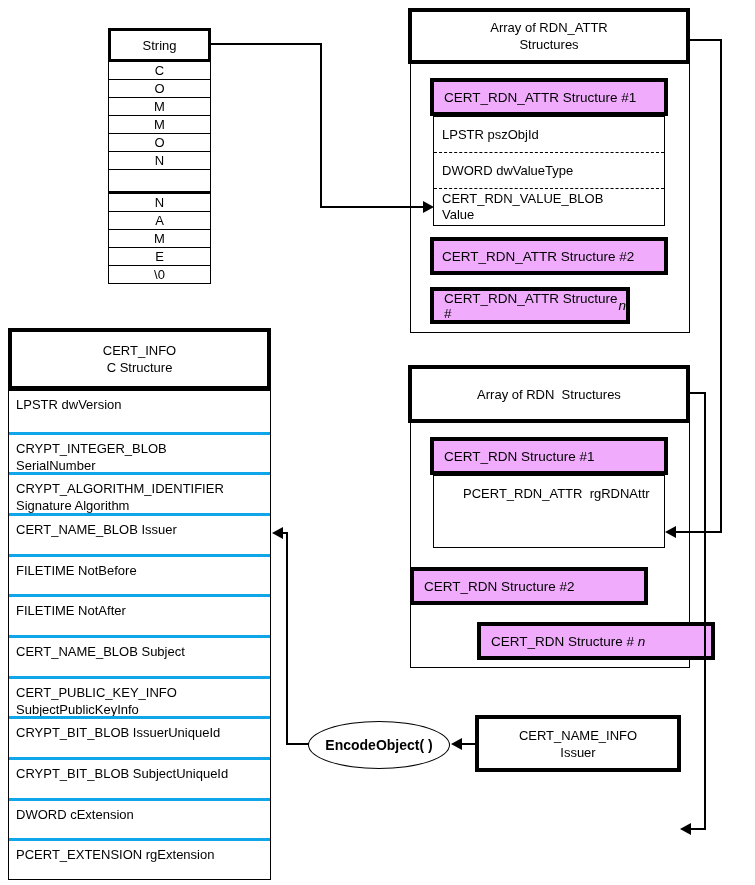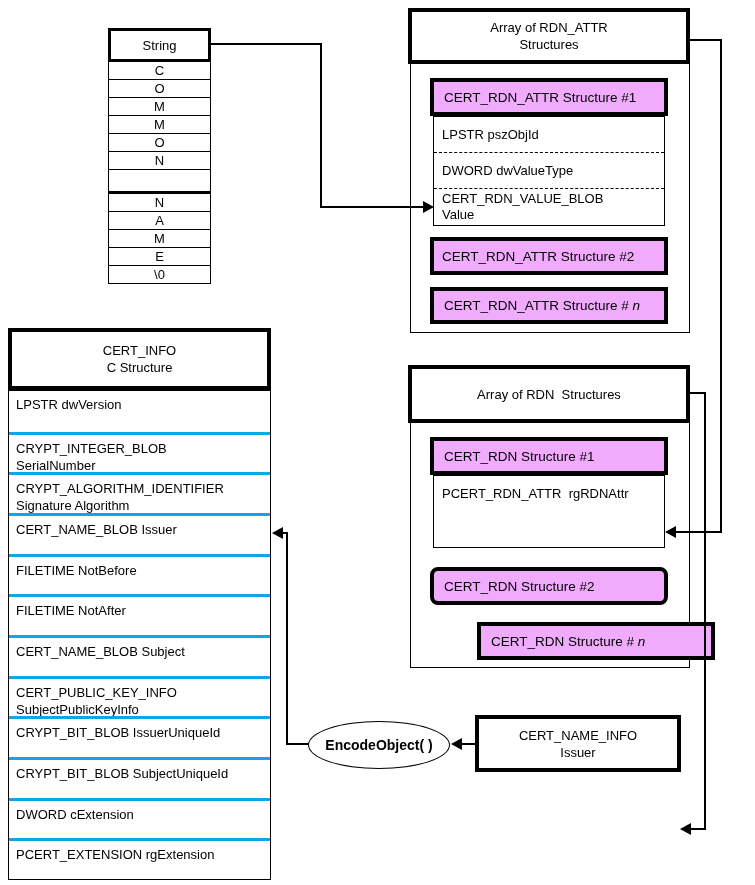--- a/index.html
+++ b/index.html
@@ -90,35 +90,35 @@
     <div class="field sep-dash" style="height:36px;">LPSTR pszObjId</div>
     <div class="field sep-dash" style="height:36px;">DWORD dwValueType</div>
     <div class="field" style="height:36px;">CERT_RDN_VALUE_BLOB
 Value</div>
   </div>
 
   <div class="hdr-box" style="left:430px; top:237px; width:238px; height:38px;padding-left:8px;">
     <span>CERT_RDN_ATTR Structure #2</span>
   </div>
 
-  <div class="hdr-box" style="left:430px; top:287px; width:238px; height:37px;">
+  <div class="hdr-box" style="left:430px; top:287px; width:200px; height:37px;">
     <span>CERT_RDN_ATTR Structure # </span><span class="it">n</span>
   </div>
 
   <div class="title-box" style="left:408px; top:365px; width:282px; height:58px;">Array of RDN  Structures</div>
 
   <div class="hdr-box" style="left:430px; top:437px; width:238px; height:38px;">
     <span>CERT_RDN Structure #1</span>
   </div>
 
   <div class="thin-box" style="left:433px; top:475px; width:232px; height:73px;">
-    <div class="field" style="height:35px;">PCERT_RDN_ATTR  rgRDNAttr</div>
+    <div class="field" style="height:35px;margin-left:21px;">PCERT_RDN_ATTR  rgRDNAttr</div>
   </div>
 
-  <div class="hdr-box" style="left:430px; top:567px; width:238px; height:38px;border-radius:8px;">
+  <div class="hdr-box" style="left:410px; top:567px; width:238px; height:38px;">
     <span>CERT_RDN Structure #2</span>
   </div>
 
   <div class="hdr-box" style="left:430px; top:622px; width:238px; height:38px;margin-left:47px;">
     <span>CERT_RDN Structure # </span><span class="it">n</span>
   </div>
 
   <div class="title-box" style="left:8px; top:328px; width:263px; height:62px;">CERT_INFO
 C Structure</div>
   <div class="ci-rows">

